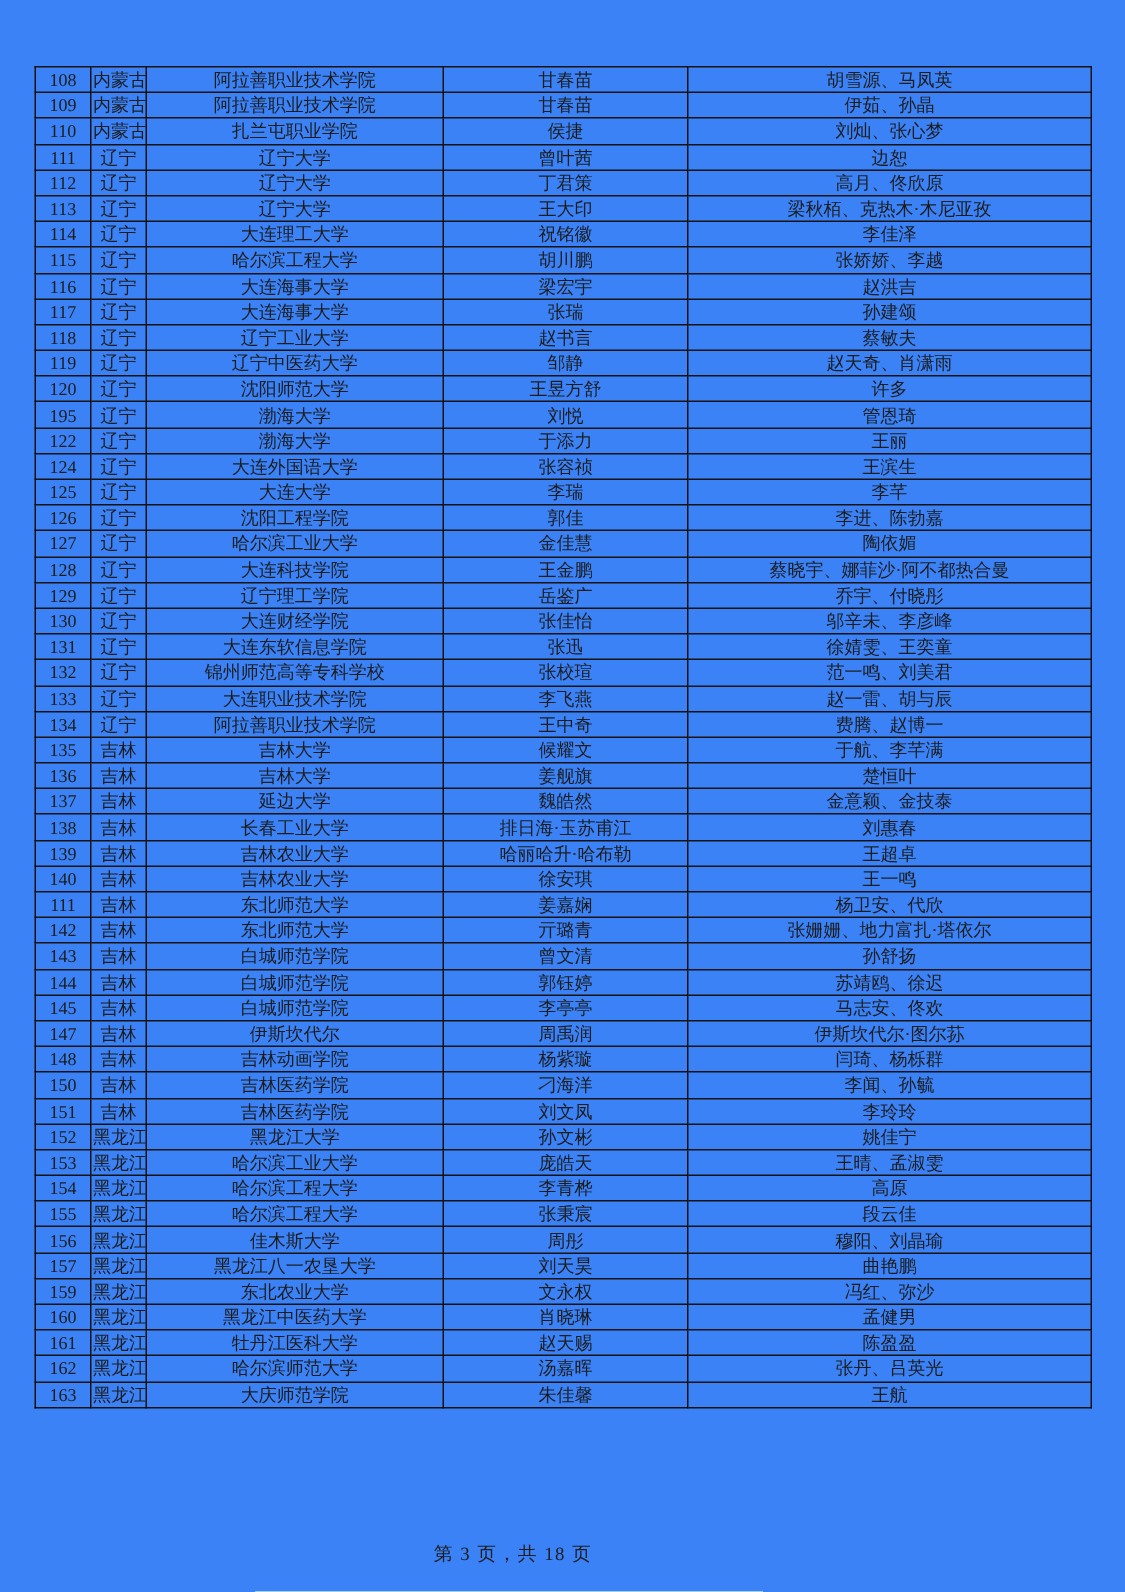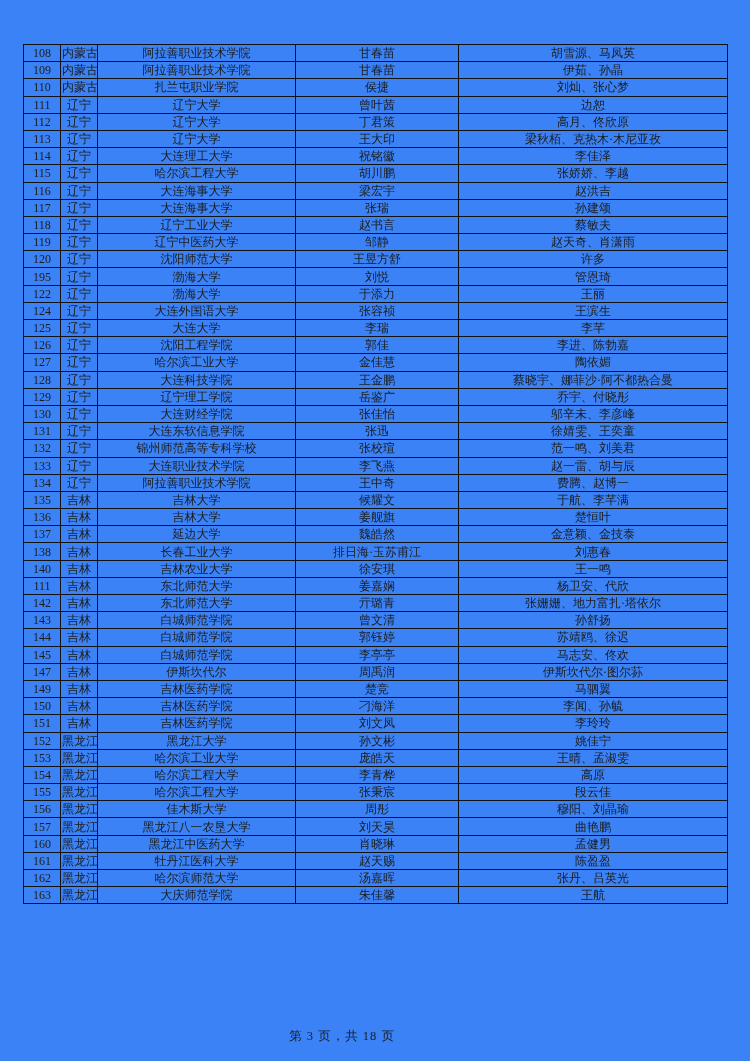--- a/index.html
+++ b/index.html
@@ -303,20 +303,27 @@
   </tr>
 
   <tr>
     <td>138</td>
     <td>吉林</td>
     <td>长春工业大学</td>
     <td>排日海·玉苏甫江</td>
     <td>刘惠春</td>
   </tr>
 
+  <tr>
+    <td>139</td>
+    <td>吉林</td>
+    <td>吉林农业大学</td>
+    <td>哈丽哈升·哈布勒</td>
+    <td>王超卓</td>
+  </tr>
 
   <tr>
     <td>140</td>
     <td>吉林</td>
     <td>吉林农业大学</td>
     <td>徐安琪</td>
     <td>王一鸣</td>
   </tr>
 
   <tr>
@@ -361,28 +368,28 @@
 
 
   <tr>
     <td>147</td>
     <td>吉林</td>
     <td>伊斯坎代尔</td>
     <td>周禹润</td>
     <td>伊斯坎代尔·图尔荪</td>
   </tr>
 
-
-  <tr>
-    <td>149</td>
-    <td>吉林</td>
-    <td>吉林医药学院</td>
-    <td>楚竞</td>
-    <td>马驷翼</td>
-  </tr>
+  <tr>
+    <td>148</td>
+    <td>吉林</td>
+    <td>吉林动画学院</td>
+    <td>杨紫璇</td>
+    <td>闫琦、杨栎群</td>
+  </tr>
+
 
   <tr>
     <td>150</td>
     <td>吉林</td>
     <td>吉林医药学院</td>
     <td>刁海洋</td>
     <td>李闻、孙毓</td>
   </tr>
 
   <tr>
@@ -435,20 +442,27 @@
 
   <tr>
     <td>157</td>
     <td>黑龙江</td>
     <td>黑龙江八一农垦大学</td>
     <td>刘天昊</td>
     <td>曲艳鹏</td>
   </tr>
 
 
+  <tr>
+    <td>159</td>
+    <td>黑龙江</td>
+    <td>东北农业大学</td>
+    <td>文永权</td>
+    <td>冯红、弥沙</td>
+  </tr>
 
   <tr>
     <td>160</td>
     <td>黑龙江</td>
     <td>黑龙江中医药大学</td>
     <td>肖晓琳</td>
     <td>孟健男</td>
   </tr>
 
   <tr>

